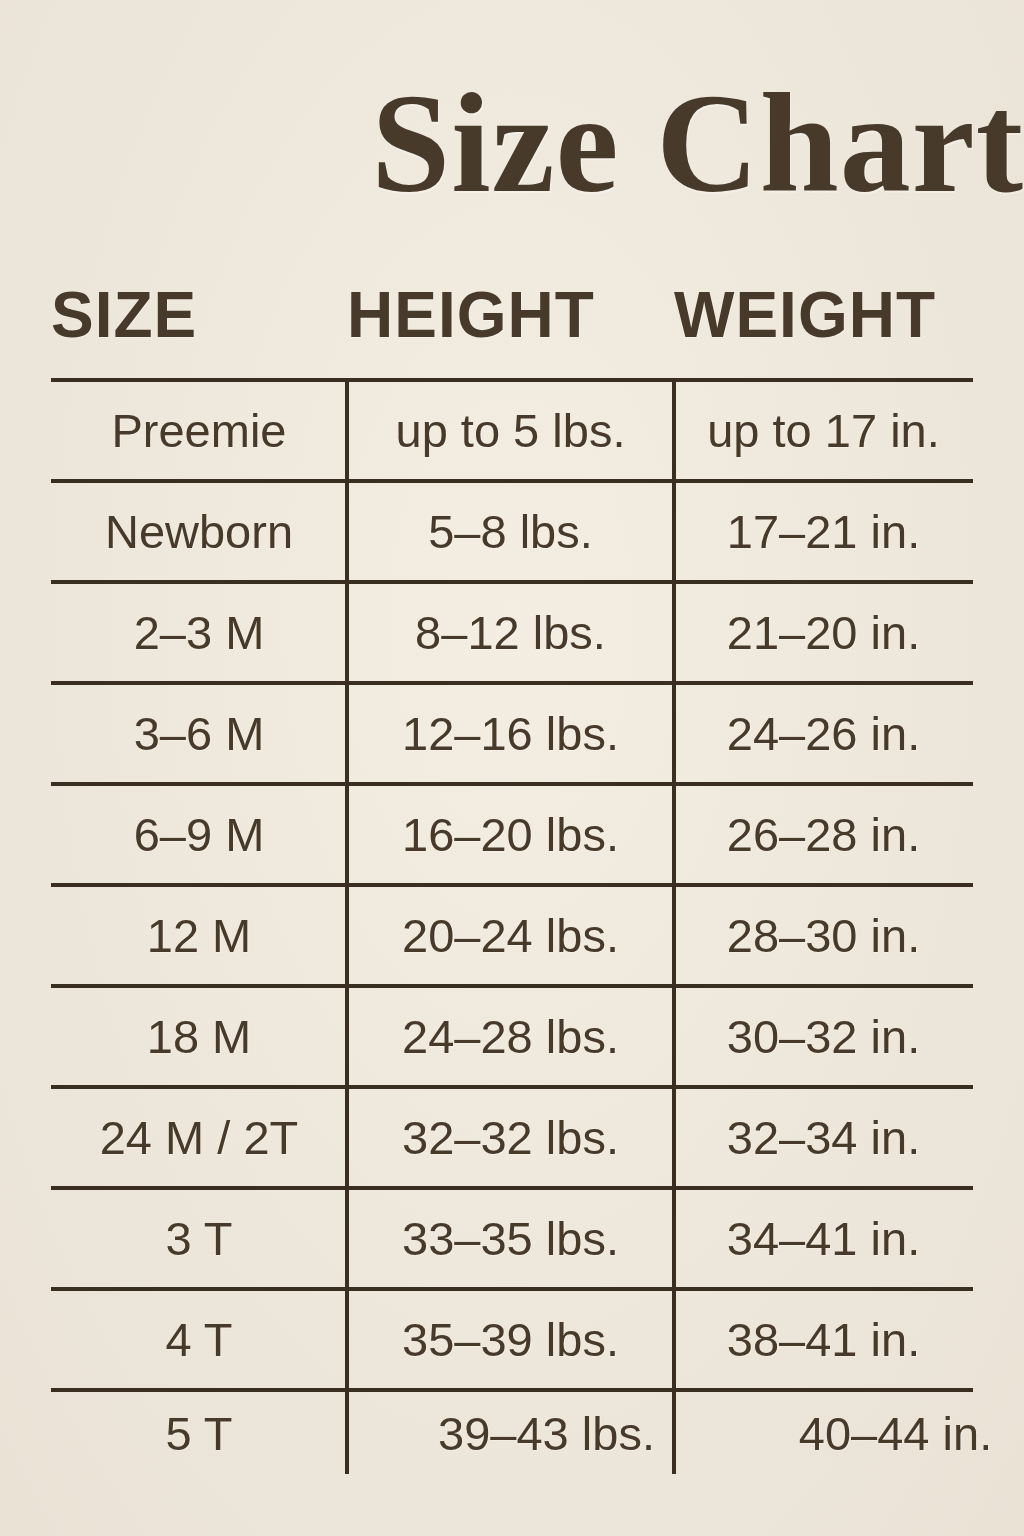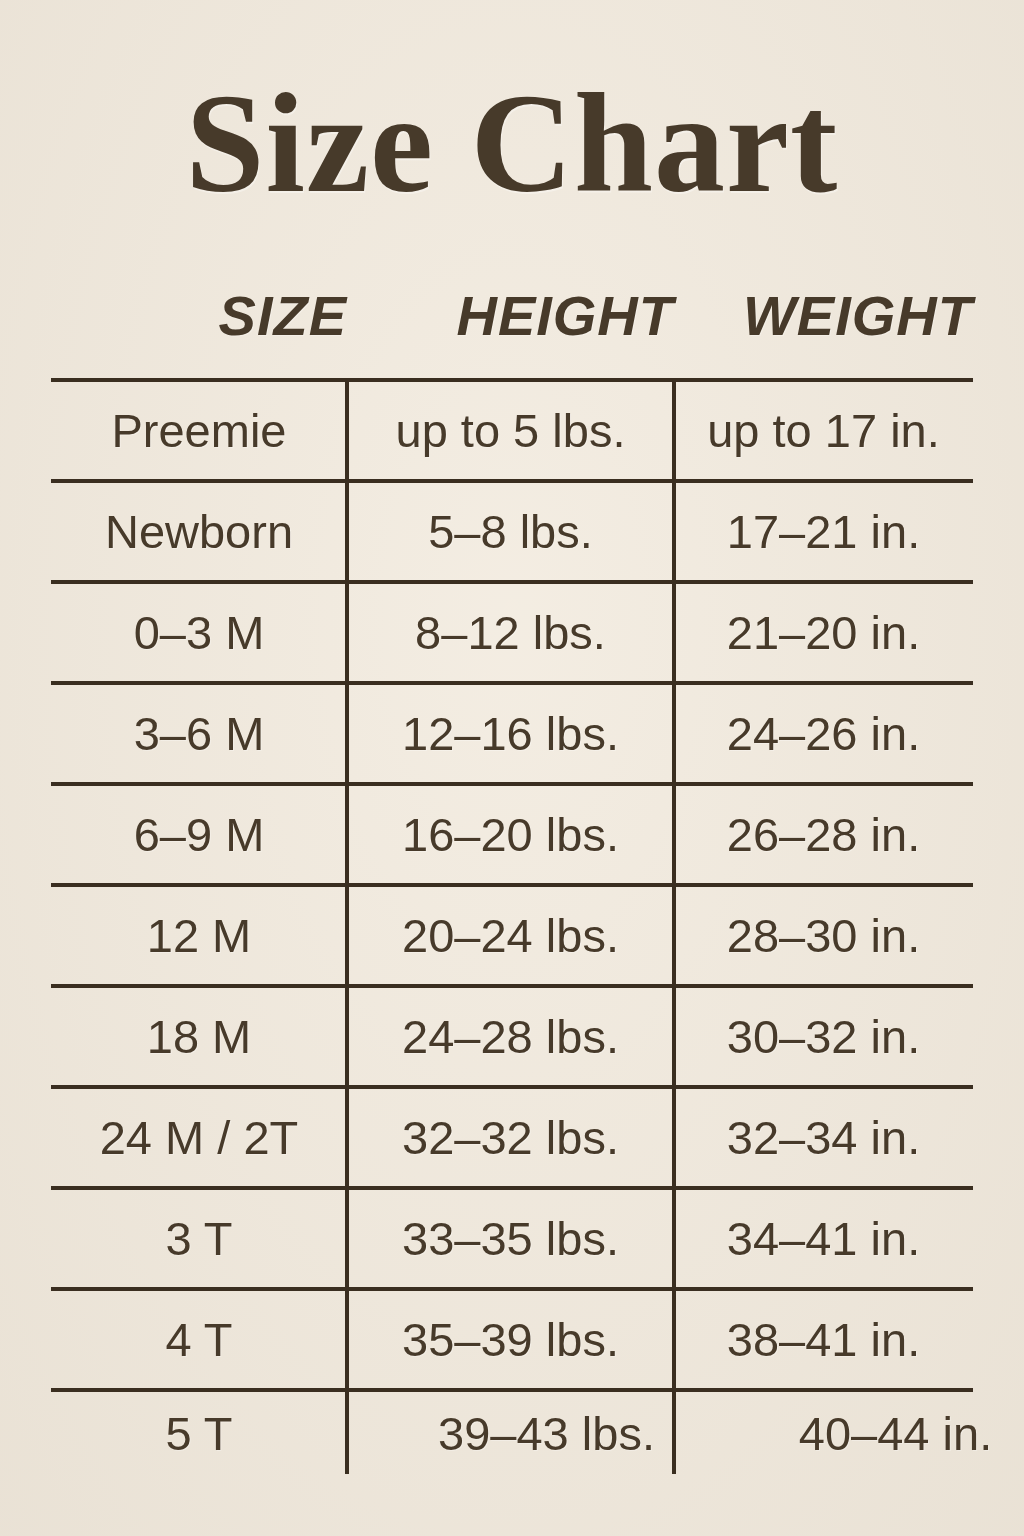--- a/index.html
+++ b/index.html
@@ -21,46 +21,45 @@
   }
   .page {
     width: 1024px;
     height: 1536px;
     background: radial-gradient(ellipse at 50% 40%, rgba(255,255,255,0.18), rgba(0,0,0,0.03)), var(--bg);
   }
   .title {
     margin: 0;
     padding-top: 58px;
     height: 230px;
-    text-align: center;
+    text-align: right;
     font-family: "Liberation Serif", "DejaVu Serif", serif;
     font-weight: 700;
     font-size: 142px;
     line-height: 1.2;
     color: var(--text);
     letter-spacing: 1px;
     text-shadow: 1px 2px 0 rgba(255,255,255,0.35);
   }
   .header-row {
     width: 922px;
     height: 140px;
     margin: 0 auto;
     padding-top: 30px;
     display: grid;
     grid-template-columns: 296px 327px 299px;
     align-items: center;
   }
   .header-cell {
-    text-align: right;
+    text-align: left;
     font-weight: 700;
-    font-size: 56px;
+    font-size: 64px;
     letter-spacing: 1px;
     color: var(--text);
     text-shadow: 1px 1px 0 rgba(255,255,255,0.3);
-    font-style: italic;
   }
   .size-table {
     position: relative;
     width: 922px;
     margin: 8px auto;
   }
   .vline {
     position: absolute;
     top: 0;
     bottom: 0;
@@ -105,21 +104,21 @@
     <div class="tcell">Preemie</div>
     <div class="tcell">up to 5 lbs.</div>
     <div class="tcell">up to 17 in.</div>
   </div>
       <div class="trow">
     <div class="tcell">Newborn</div>
     <div class="tcell">5–8 lbs.</div>
     <div class="tcell">17–21 in.</div>
   </div>
       <div class="trow">
-    <div class="tcell">0–3 M</div>
+    <div class="tcell">2–3 M</div>
     <div class="tcell">8–12 lbs.</div>
     <div class="tcell">21–20 in.</div>
   </div>
       <div class="trow">
     <div class="tcell">3–6 M</div>
     <div class="tcell">12–16 lbs.</div>
     <div class="tcell">24–26 in.</div>
   </div>
       <div class="trow">
     <div class="tcell">6–9 M</div>

